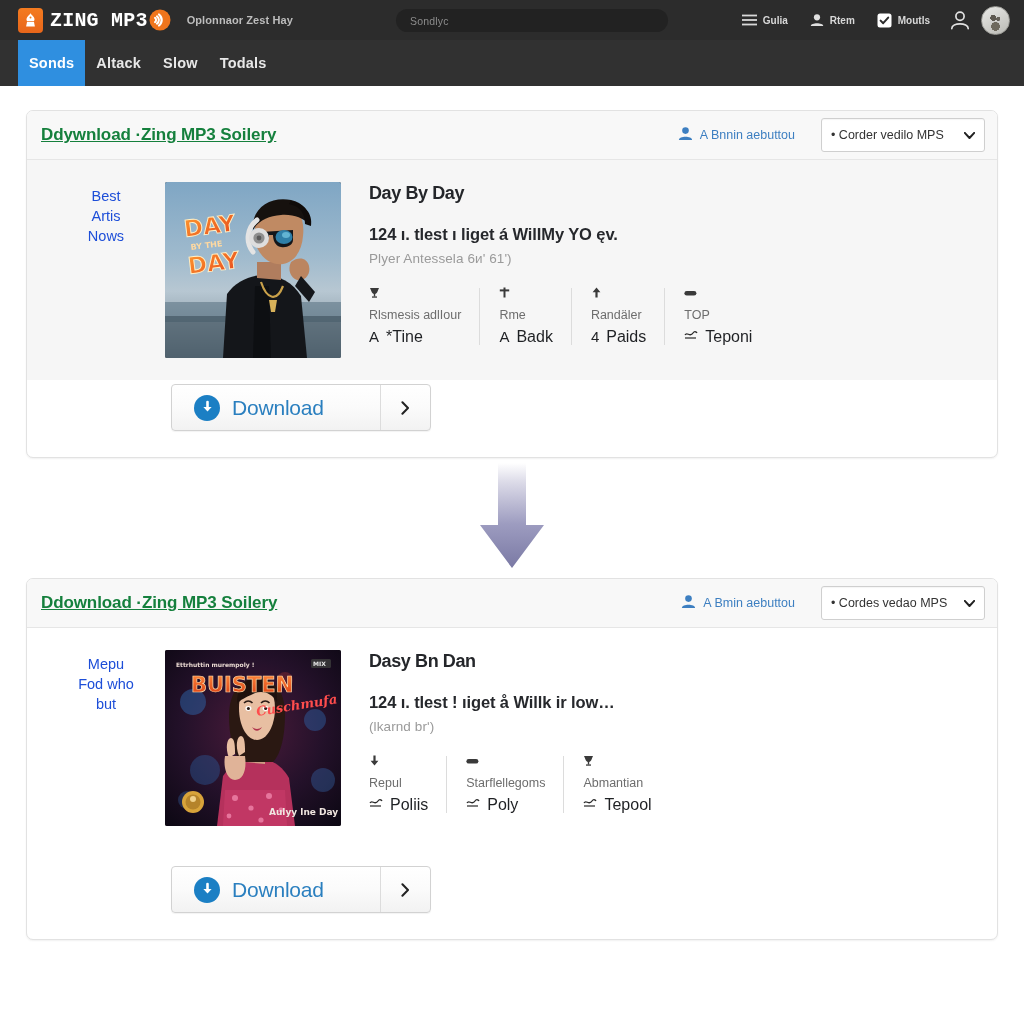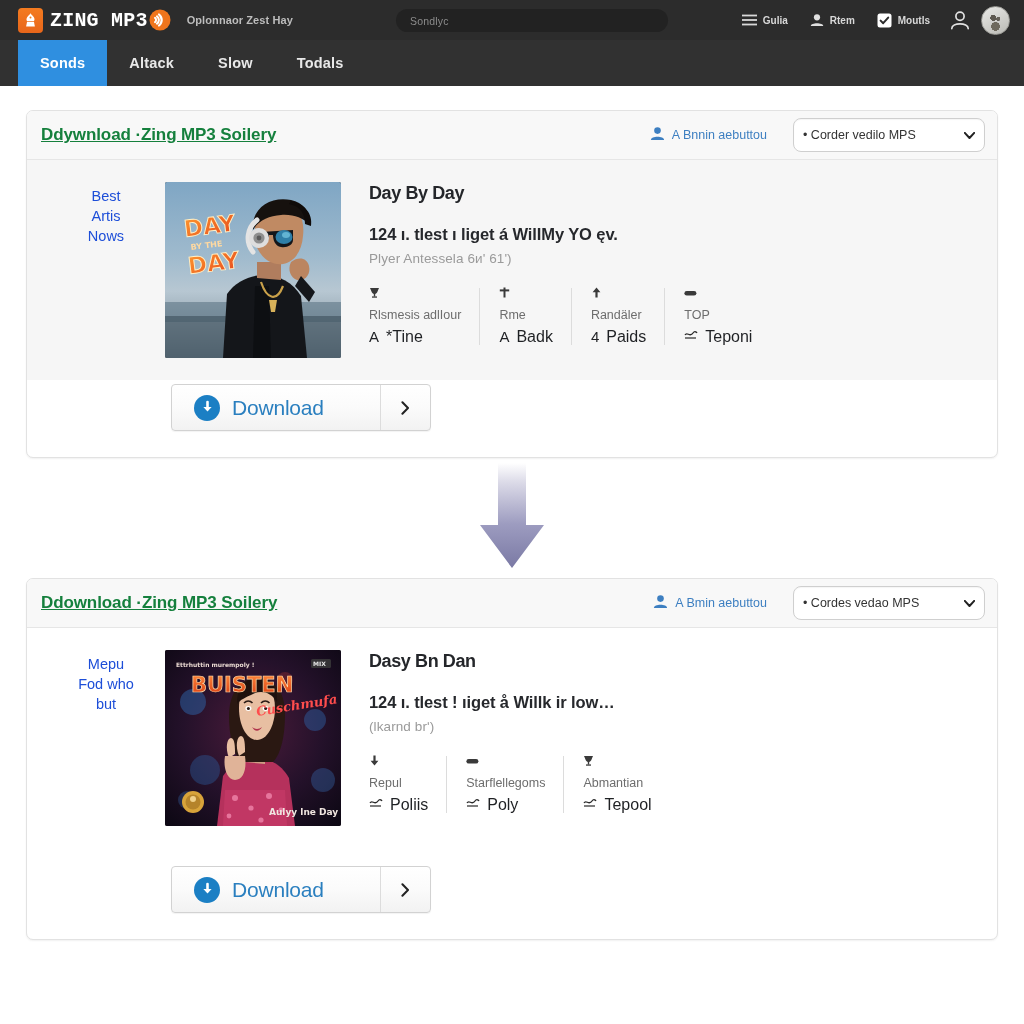--- a/index.html
+++ b/index.html
@@ -140,21 +140,21 @@
     position: relative;
     height: 46px;
     background: #313131;
     display: flex;
     align-items: stretch;
     padding-left: 18px;
   }
   .tab {
     display: flex;
     align-items: center;
-    padding: 0 22px;
+    padding: 0 11px;
     font-size: 14.5px;
     font-weight: bold;
     color: #e8e8e8;
     letter-spacing: 0.2px;
     position: relative;
   }
   .tab.active {
     background: #2f8fe0;
     color: #ffffff;
   }
@@ -216,25 +216,25 @@
   .head-link {
     display: flex;
     align-items: center;
     gap: 7px;
     color: #3d7fc1;
     font-size: 12.5px;
     white-space: nowrap;
   }
 
   .head-select {
-    width: 192px;
+    width: 164px;
     height: 28px;
     background: #ffffff;
     border: 1px solid #cfcfcf;
-    border-radius: 8px;
+    border-radius: 3px;
     display: flex;
     align-items: center;
     padding: 16px 9px;
     font-size: 12.5px;
     color: #333;
     box-shadow: inset 0 1px 1px rgba(0,0,0,0.04);
   }
   .head-select .sel-caret { margin-left: auto; }
 
   .card-body {

